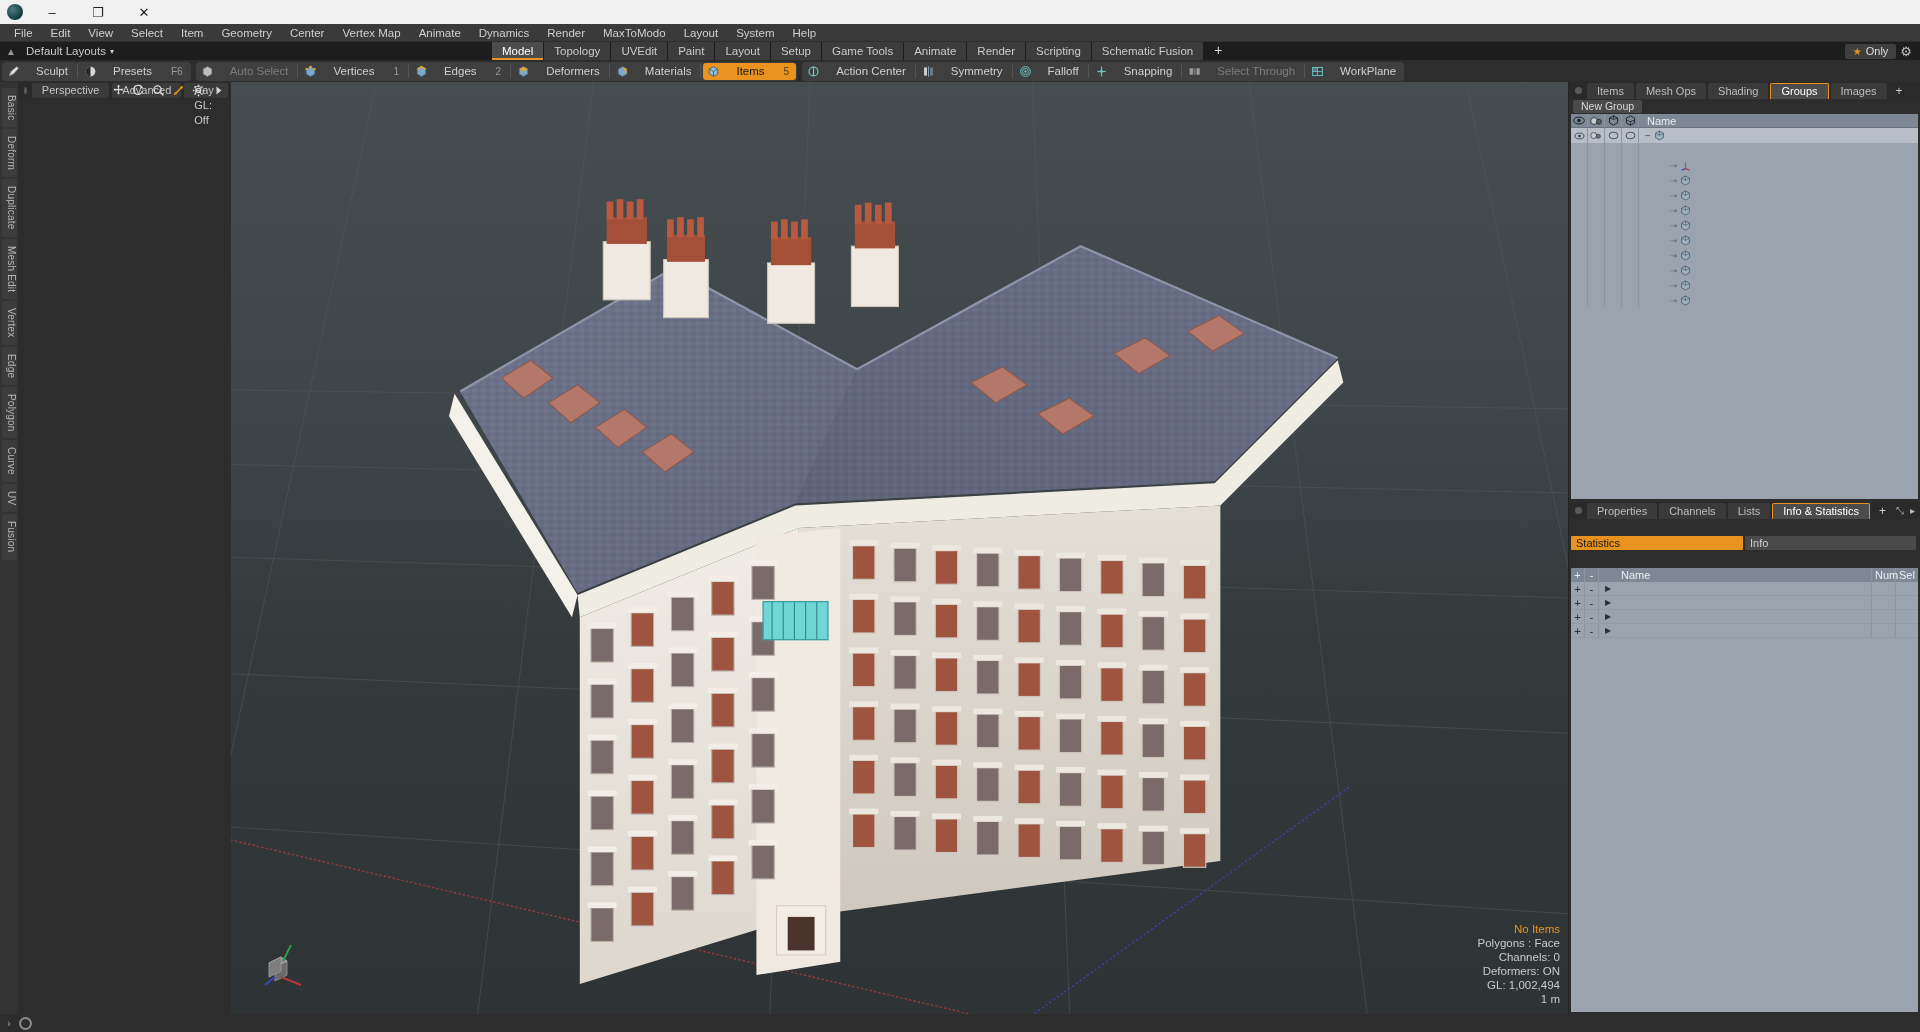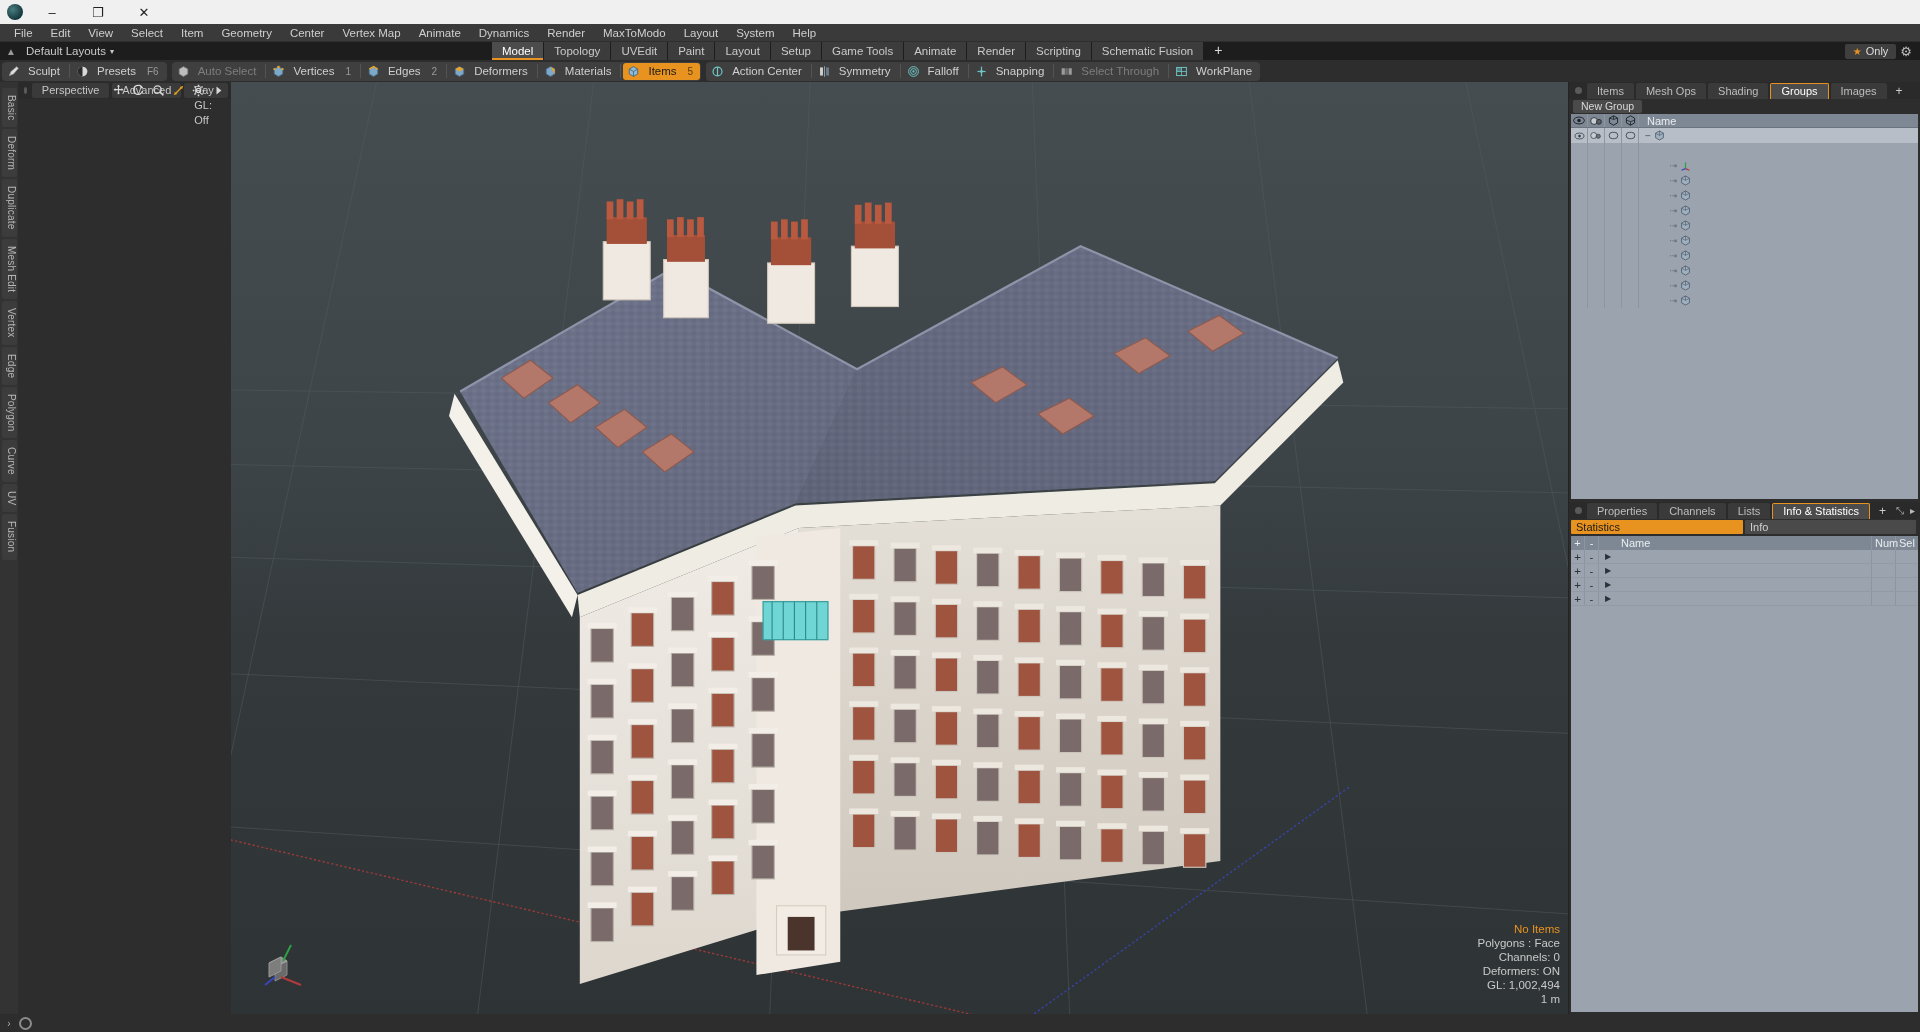--- a/index.html
+++ b/index.html
@@ -65,21 +65,21 @@
   .toolbar {
     height: 22px; background: #2d2d2d; display: flex; align-items: center;
     flex: 0 0 22px; padding: 0 2px; gap: 0;
   }
   .tgroup {
     display: flex; align-items: center; height: 19px;
     background: #3f3f3f; border-radius: 4px; margin-right: 5px; padding: 0 1px;
   }
   .tbtn {
     display: flex; align-items: center; height: 17px; padding: 0 7px 0 4px;
-    font-size: 11.5px; color: #cfcfcf; border-radius: 3px; gap: 8px; white-space: nowrap;
+    font-size: 11.5px; color: #cfcfcf; border-radius: 3px; gap: 16px; white-space: nowrap;
   }
   .tbtn.dim { color: #7d7d7d; }
   .tbtn.active { background: #e8921f; color: #1a1a1a; }
   .tbtn .num { color: #9a9a9a; font-size: 10px; margin-left: 3px; }
   .tbtn.active .num { color: #5a3c08; }
   .ticon { width: 13px; height: 13px; flex: 0 0 13px; display: block; }
   .sep { width: 1px; height: 14px; background: #545454; margin: 0 2px; }
 
   
   .body { flex: 1 1 auto; display: flex; min-height: 0; background: #2d2d2d; }
@@ -159,21 +159,21 @@
   .il-name { flex: 1 1 auto; padding-left: 6px; font-size: 11.5px; color: #1c2228; display: flex; align-items: center; gap: 4px; white-space: nowrap; }
   .il-name.bold { font-weight: bold; }
   .il-grey { color: #5d6570; font-weight: normal; }
   .il-sub { font-size: 11px; color: #4d555f; padding-left: 42px; height: 13px; line-height: 13px; }
   .il-child { padding-left: 24px; font-size: 11.5px; color: #1c2228; display: flex; align-items: center; gap: 4px; height: 15px; }
   .dashline { color: #6d757f; font-size: 10px; letter-spacing: -1px; }
   .cubeicon { width: 11px; height: 11px; display: inline-block; }
 
   .rp-divider { height: 3px; background: #2d2d2d; flex: 0 0 3px; }
 
-  .statspanel { flex: 1 1 auto; display: flex; flex-direction: column; min-height: 0; }
+  .statspanel { flex: 1 1 auto; display: flex; flex-direction: column; min-height: 0; gap: 16px; }
   .sp-tabs { height: 17px; flex: 0 0 17px; display: flex; align-items: center; background: #2a2a2a; padding-left: 4px; position: relative; }
   .sp-subtabs { height: 15px; flex: 0 0 15px; display: flex; margin: 1px 2px 1px 2px; }
   .sp-sub { flex: 0 0 172px; height: 14px; line-height: 14px; font-size: 11px; text-align: left; padding-left: 5px; background: #4a4a4a; color: #d0d0d0; margin-right: 2px; border-radius: 1px; }
   .sp-sub.active { background: #e8921f; color: #1a1a1a; }
   .sp-sub.wide { flex: 1 1 auto; }
   .sp-table { flex: 1 1 auto; background: #9aa3ae; margin: 0 2px 2px 2px; display: flex; flex-direction: column; }
   .sp-head { height: 14px; display: flex; background: #7e8894; font-size: 11px; color: #e9edf1; flex: 0 0 14px; }
   .sp-c-plus { width: 14px; text-align: center; line-height: 14px; border-right: 1px solid #8d959f; }
   .sp-c-minus { width: 14px; text-align: center; line-height: 14px; border-right: 1px solid #8d959f; }
   .sp-c-name { flex: 1 1 auto; padding-left: 22px; line-height: 14px; border-right: 1px solid #8d959f; }

